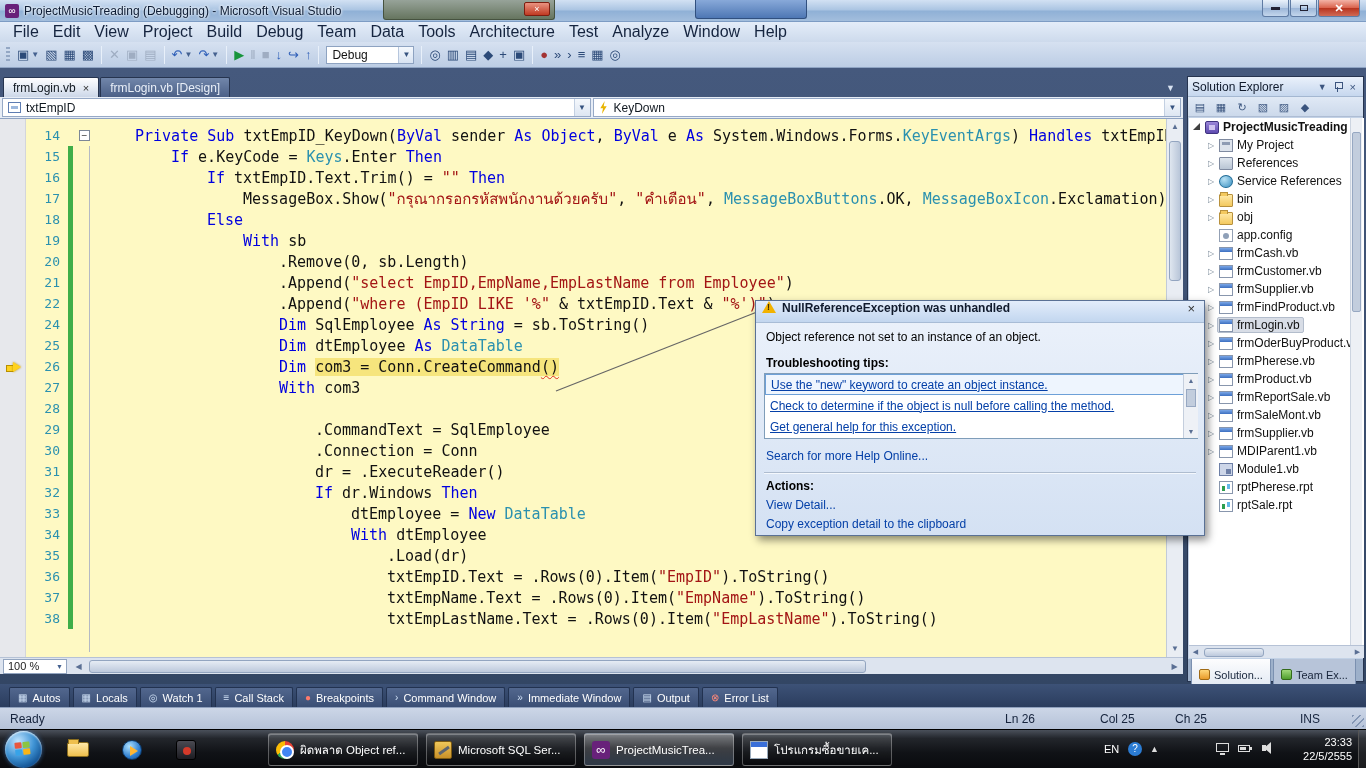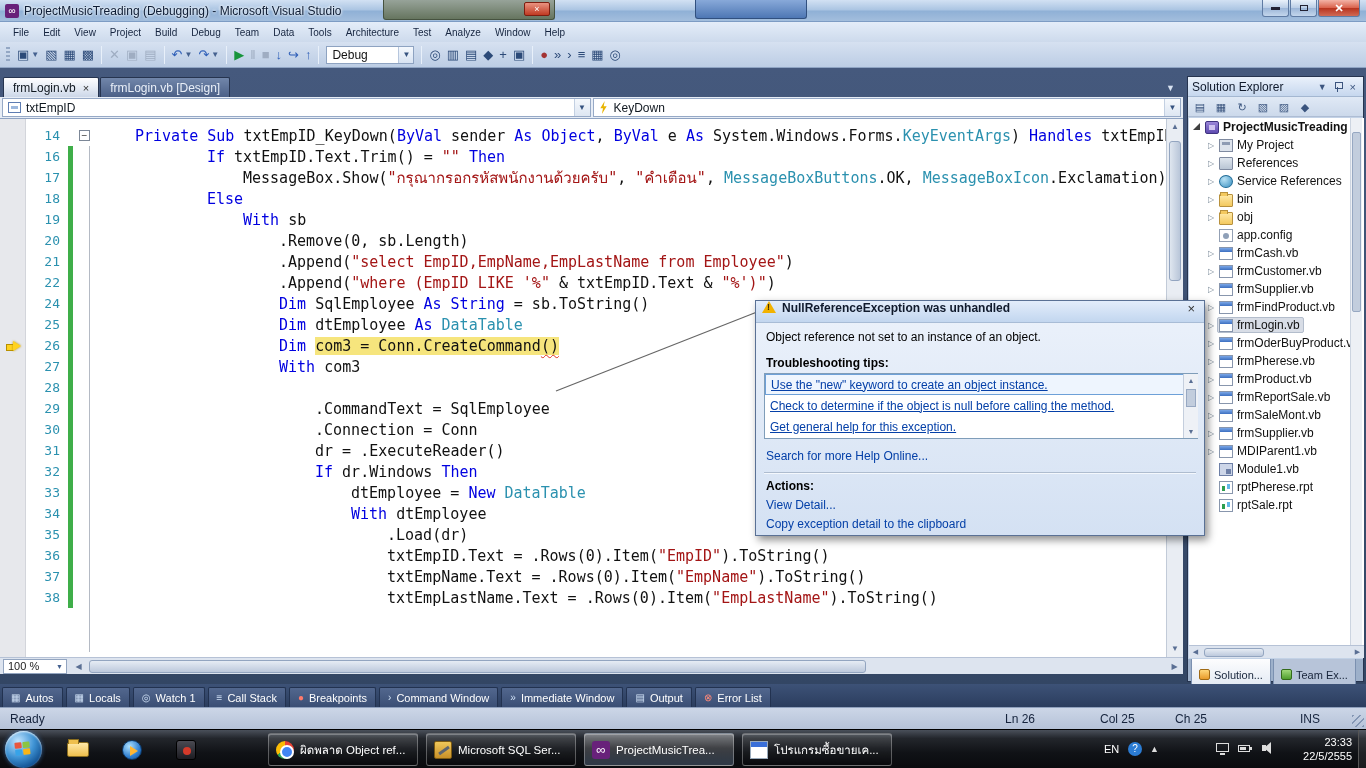--- a/index.html
+++ b/index.html
@@ -28,21 +28,21 @@
     background:linear-gradient(#97a399, #66755f); border:1px solid #46523f; border-top:none;
     border-radius:0 0 3px 3px; }
   .frag1 .fx { position:absolute; right:4px; top:2px; width:26px; height:14px; border-radius:2px;
     background:linear-gradient(#ea9380, #c03a22); border:1px solid #7d1d0f; color:#fff;
     font-size:9px; text-align:center; line-height:13px; }
   .frag2 { position:absolute; left:695px; top:0; width:112px; height:19px; z-index:60;
     background:linear-gradient(#88a9d9, #4e77b4); border:1px solid #31507f; border-top:none; border-radius:0 0 3px 3px; }
 
   .menubar { position:absolute; left:0; top:22px; width:1366px; height:20px;
     background:linear-gradient(#e4edf9, #cddaec); display:flex; align-items:center; padding-left:6px; }
-  .mitem { font-size:10px; color:#15243f; padding:2px 7px; }
+  .mitem { font-size:16px; color:#15243f; padding:2px 7px; }
 
   .toolbar { position:absolute; left:0; top:42px; width:1366px; height:26px;
     background:linear-gradient(#d6e1f1, #bccde4); border-bottom:1px solid #8fa4c3;
     display:flex; align-items:center; padding:0 6px; }
   .grip { width:4px; height:16px; margin-right:4px;
     background:repeating-linear-gradient(#93a7c4 0 2px, transparent 2px 4px); }
   .tbtn { display:flex; align-items:center; height:20px; padding:0 3px; border-radius:2px; }
   .tbtn .glyph { font-size:13px; color:#2c4a78; line-height:20px; }
   .tbtn.dis .glyph { color:#9fadc2; }
   .tarrow { font-size:8px; color:#44618f; margin-left:2px; }
@@ -69,21 +69,21 @@
   .navbar { height:22px; background:#e7edf6; border-bottom:1px solid #8fa3c2; display:flex; gap:2px; padding:1px 2px; }
   .navcombo { flex:1; background:#fff; border:1px solid #96a9c6; display:flex; align-items:center; padding-left:5px; font-size:12px; color:#101820; }
   .navcombo .carr { margin-left:auto; width:16px; height:100%; border-left:1px solid #c3d0e2;
     background:linear-gradient(#f5f8fc,#dde6f2); font-size:8px; color:#35527f;
     display:flex; align-items:center; justify-content:center; }
   .fld-icon { width:13px; height:11px; border:1px solid #5e7db2; background:#fff; margin-right:5px; position:relative; }
   .fld-icon::after { content:""; position:absolute; left:2px; top:3px; width:7px; height:3px; background:#9db8dd; }
   .evt-icon { width:10px; height:13px; margin-right:5px; background:#e8b400;
     clip-path:polygon(62% 0, 18% 56%, 45% 56%, 34% 100%, 82% 40%, 52% 40%); }
 
-  .code { position:relative; height:538px; background:#ffffff; overflow:hidden;padding-left:29px; }
+  .code { position:relative; height:538px; background:#fef9c3; overflow:hidden;padding-left:29px; }
   .ind-margin { position:absolute; left:0; top:0; bottom:0; width:26px; background:#e7e8ec; border-right:1px solid #d3d5db; }
   .outline-guide { position:absolute; left:89px; top:27px; height:506px; border-left:1px solid #b4bac4; }
   .code-lines { position:absolute; left:0; top:6px; width:100%; }
   .crow { display:flex; height:21px; align-items:center; }
   .cell-margin { width:26px; height:21px; flex:none; display:flex; align-items:center; justify-content:center; }
   .cell-num { width:42px; flex:none; text-align:right; padding-right:8px;
     font-family:"DejaVu Sans Mono", monospace; font-size:13px; color:#2b91af; }
   .cell-chg { width:7px; flex:none; height:21px; }
   .cell-chg.on { background:linear-gradient(90deg,#3fae49 5px, transparent 5px); }
   .cell-out { width:20px; flex:none; display:flex; align-items:center; }
@@ -195,21 +195,21 @@
   .stab { height:32px; display:flex; align-items:center; gap:4px; padding:0 7px; font-size:11px;
     border:1px solid #7b90b0; border-top:none; border-radius:0 0 3px 3px; color:#17243a; }
   .stab.active { background:linear-gradient(#fdfdfe,#dfe7f2); }
   .stab.inactive { background:#b7c4d9; }
   .stab .sic { width:11px; height:11px; border-radius:2px; }
   .stab .sic.solution { background:linear-gradient(#ffd77a,#e89b2a); border:1px solid #a06a14; }
   .stab .sic.team { background:linear-gradient(#9fd97a,#4f9e2e); border:1px solid #336b1a; }
 
   
   .ptabs { position:absolute; left:0; top:684px; width:1366px; height:23px;
-    background:linear-gradient(#3d5277,#2b3d5e); display:flex; align-items:flex-end; padding-left:2px; gap:3px; }
+    background:linear-gradient(#3d5277,#2b3d5e); display:flex; align-items:flex-end; padding-left:9px; gap:3px; }
   .ptab { height:20px; display:flex; align-items:center; gap:5px; padding:0 8px;
     background:linear-gradient(#52678e,#3a4e74); border:1px solid #223250; border-bottom:none;
     border-radius:2px 2px 0 0; color:#fff; font-size:11px; white-space:nowrap; }
   .pic { font-size:10px; color:#cfe0f5; line-height:12px; }
   .pic.autos::before { content:"▦"; } .pic.locals::before { content:"▦"; }
   .pic.watch::before { content:"◎";} .pic.callstack::before { content:"≡"; }
   .pic.breakpoints::before { content:"●"; color:#ff7a6b; }
   .pic.command::before { content:"›"; } .pic.immediate::before { content:"»"; }
   .pic.output::before { content:"▤"; } .pic.errorlist::before { content:"⊗"; color:#ff8a7a; }
 
@@ -448,20 +448,27 @@
             <div class="cell-margin"></div>
             <div class="cell-num">14</div>
             <div class="cell-chg"></div>
             <div class="cell-out">
               <span class="collapse-box">−</span>
             </div>
             <div class="cell-text" style="padding-left: 40px;"><span class="k">Private Sub </span><span class="p">txtEmpID_KeyDown(</span><span class="k">ByVal </span><span class="p">sender </span><span class="k">As Object</span><span class="p">, </span><span class="k">ByVal </span><span class="p">e </span><span class="k">As </span><span class="p">System.Windows.Forms.</span><span class="t">KeyEventArgs</span><span class="p">) </span><span class="k">Handles </span><span class="p">txtEmpID</span></div>
           </div>
           <div class="crow">
             <div class="cell-margin"></div>
+            <div class="cell-num">15</div>
+            <div class="cell-chg on"></div>
+            <div class="cell-out"></div>
+            <div class="cell-text" style="padding-left: 76px;"><span class="k">If </span><span class="p">e.KeyCode = </span><span class="t">Keys</span><span class="p">.Enter </span><span class="k">Then</span></div>
+          </div>
+          <div class="crow">
+            <div class="cell-margin"></div>
             <div class="cell-num">16</div>
             <div class="cell-chg on"></div>
             <div class="cell-out"></div>
             <div class="cell-text" style="padding-left: 112px;"><span class="k">If </span><span class="p">txtEmpID.Text.Trim() = </span><span class="s">""</span><span class="p"> </span><span class="k">Then</span></div>
           </div>
           <div class="crow">
             <div class="cell-margin"></div>
             <div class="cell-num">17</div>
             <div class="cell-chg on"></div>
             <div class="cell-out"></div>

